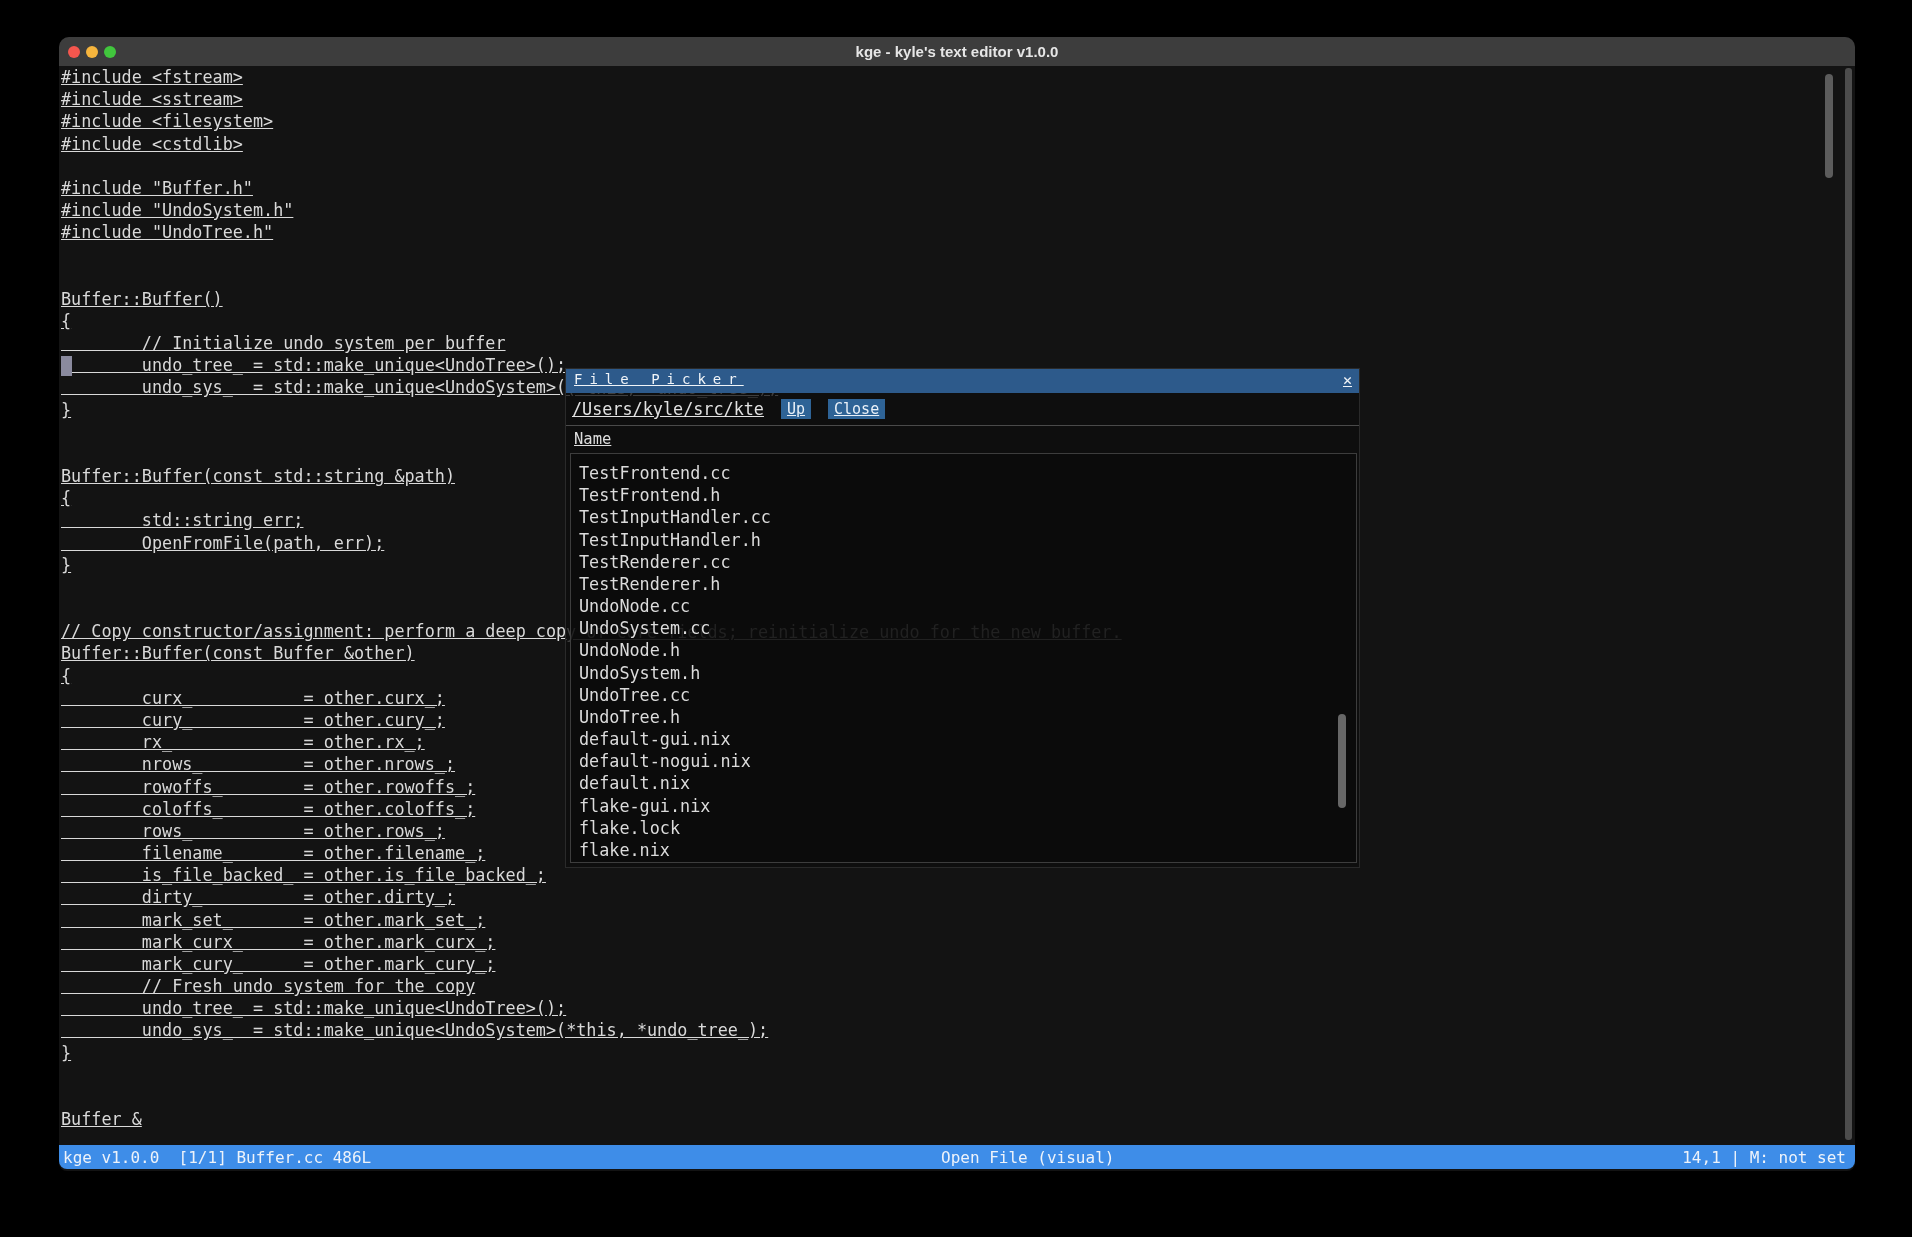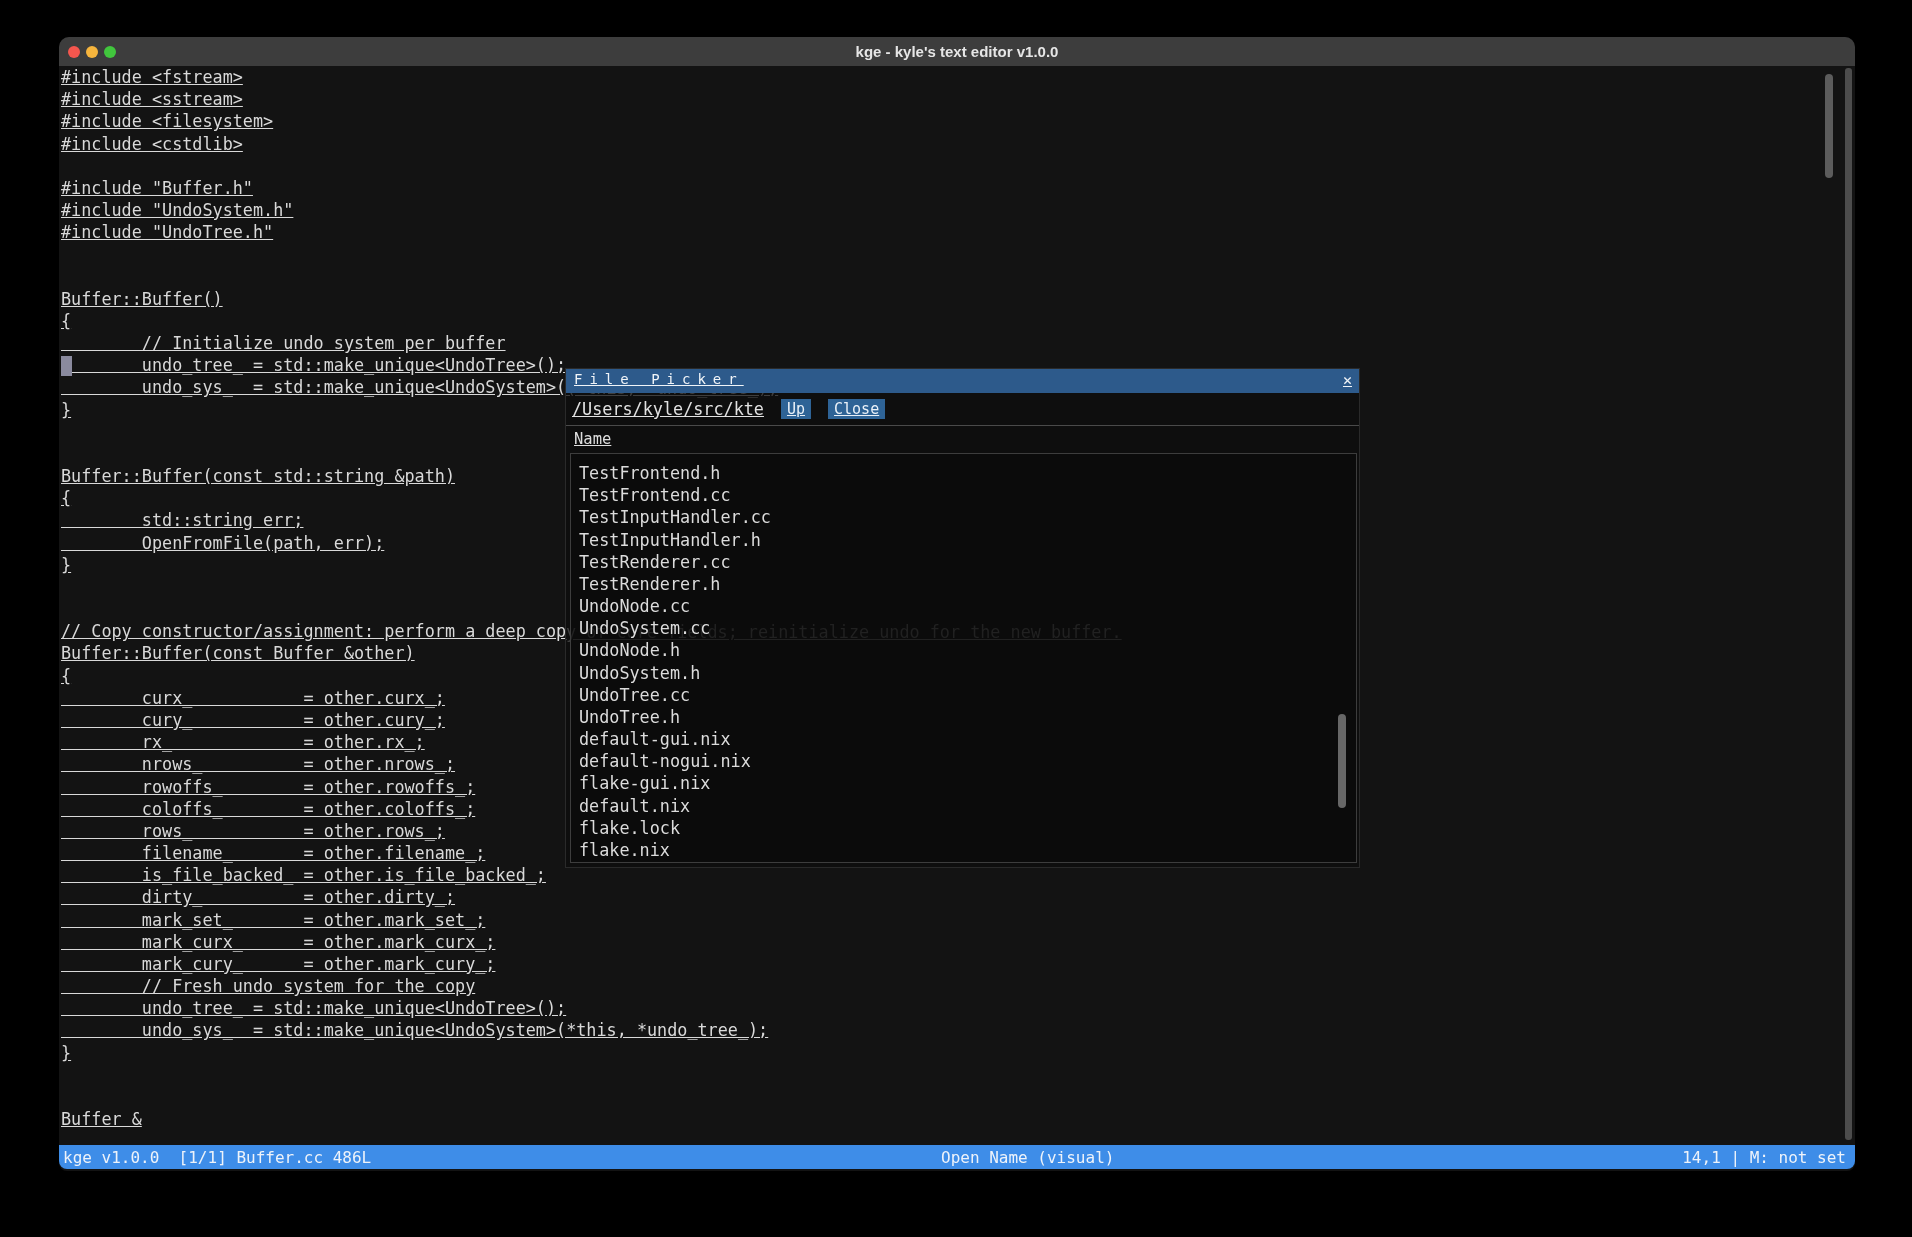--- a/index.html
+++ b/index.html
@@ -150,40 +150,40 @@
       <span class="path-text mono">/Users/kyle/src/kte</span>
       <span class="dlg-btn mono">Up</span>
       <span class="dlg-btn mono">Close</span>
     </div>
 
     <div class="dlg-sep"></div>
     <div class="name-header mono">Name</div>
 
     <div class="list-box">
       <div class="list-scroll-thumb"></div>
-    <div class="file-row">TestFrontend.h</div>
-        <div class="file-row">TestFrontend.cc</div>
+    <div class="file-row">TestFrontend.cc</div>
+        <div class="file-row">TestFrontend.h</div>
         <div class="file-row">TestInputHandler.cc</div>
         <div class="file-row">TestInputHandler.h</div>
         <div class="file-row">TestRenderer.cc</div>
         <div class="file-row">TestRenderer.h</div>
         <div class="file-row">UndoNode.cc</div>
         <div class="file-row">UndoSystem.cc</div>
         <div class="file-row">UndoNode.h</div>
         <div class="file-row">UndoSystem.h</div>
         <div class="file-row">UndoTree.cc</div>
         <div class="file-row">UndoTree.h</div>
         <div class="file-row">default-gui.nix</div>
         <div class="file-row">default-nogui.nix</div>
+        <div class="file-row">default.nix</div>
         <div class="file-row">flake-gui.nix</div>
-        <div class="file-row">default.nix</div>
         <div class="file-row">flake.lock</div>
         <div class="file-row">flake.nix</div>
       </div>
   </div>
 
   <div class="statusbar mono">
     <span class="sb-left">kge v1.0.0  [1/1] Buffer.cc 486L</span>
-    <span class="sb-center">Open Name (visual)</span>
+    <span class="sb-center">Open File (visual)</span>
     <span class="sb-right">14,1 | M: not set</span>
   </div>
 
 </div>
 
 </body></html>

